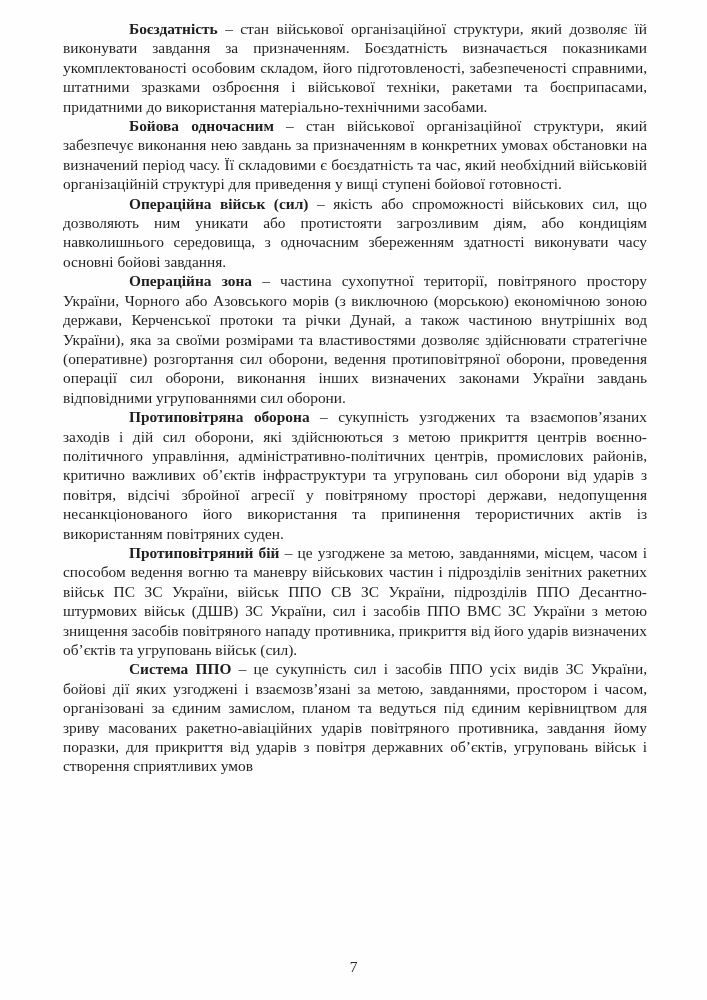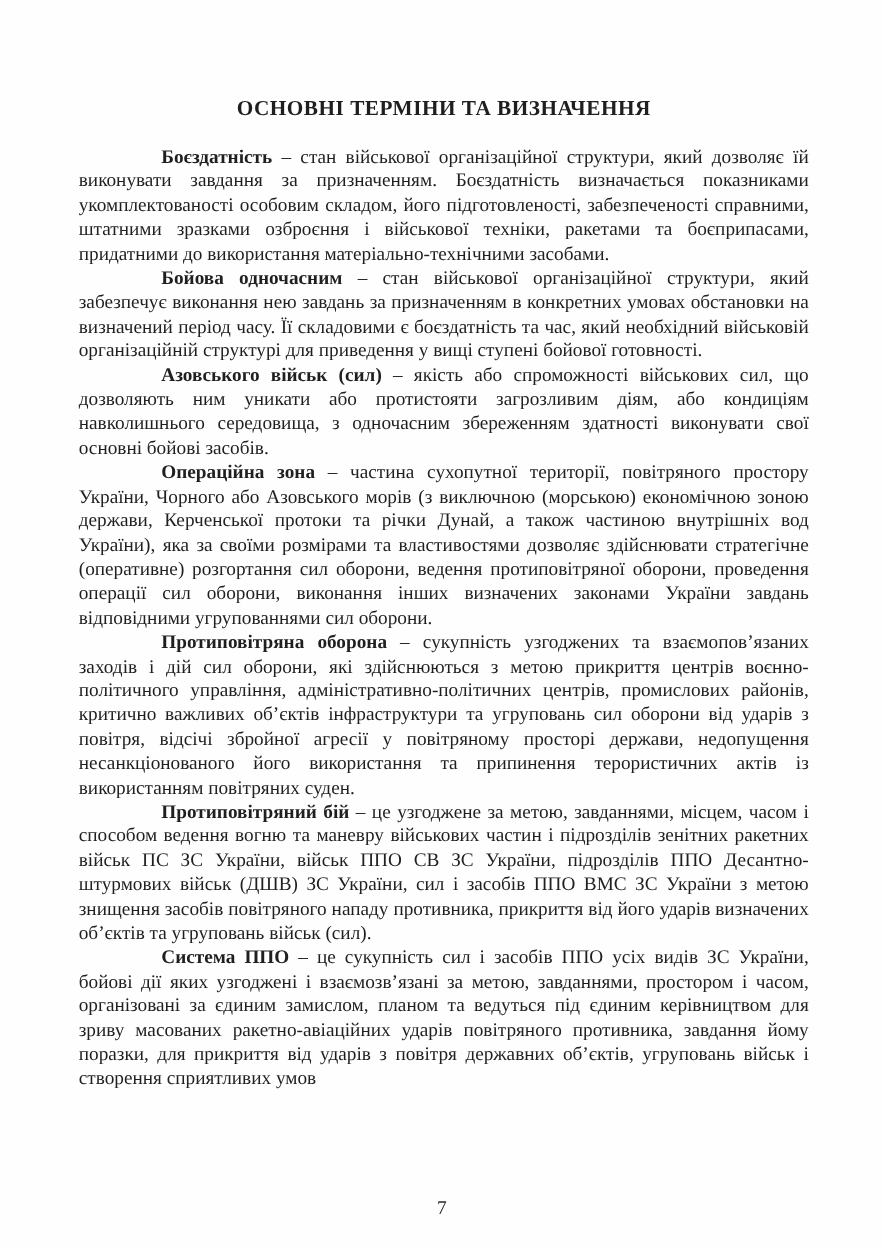--- a/index.html
+++ b/index.html
@@ -56,29 +56,28 @@
     font-size: 15.5px;
     color: #2a2a2a;
   }
 </style>
 </head>
 <body>
 
 <div class="page">
   <div class="content">
 
-    <h1 class="doc-title">ОСНОВНІ ТЕРМІНИ ТА ВИЗНАЧЕННЯ</h1>
 
     <div class="doc-body">
 
       <p class="para"><span class="term">Боєздатність</span><span> – стан військової організаційної структури, який дозволяє їй виконувати завдання за призначенням. Боєздатність визначається показниками укомплектованості особовим складом, його підготовленості, забезпеченості справними, штатними зразками озброєння і військової техніки, ракетами та боєприпасами, придатними до використання матеріально-технічними засобами.</span></p>
 
       <p class="para"><span class="term">Бойова одночасним</span><span> – стан військової організаційної структури, який забезпечує виконання нею завдань за призначенням в конкретних умовах обстановки на визначений період часу. Її складовими є боєздатність та час, який необхідний військовій організаційній структурі для приведення у вищі ступені бойової готовності.</span></p>
 
-      <p class="para"><span class="term">Азовського військ (сил)</span><span> – якість або спроможності військових сил, що дозволяють ним уникати або протистояти загрозливим діям, або кондиціям навколишнього середовища, з одночасним збереженням здатності виконувати свої основні бойові засобів.</span></p>
+      <p class="para"><span class="term">Операційна військ (сил)</span><span> – якість або спроможності військових сил, що дозволяють ним уникати або протистояти загрозливим діям, або кондиціям навколишнього середовища, з одночасним збереженням здатності виконувати часу основні бойові завдання.</span></p>
 
       <p class="para"><span class="term">Операційна зона</span><span> – частина сухопутної території, повітряного простору України, Чорного або Азовського морів (з виключною (морською) економічною зоною держави, Керченської протоки та річки Дунай, а також частиною внутрішніх вод України), яка за своїми розмірами та властивостями дозволяє здійснювати стратегічне (оперативне) розгортання сил оборони, ведення протиповітряної оборони, проведення операції сил оборони, виконання інших визначених законами України завдань відповідними угрупованнями сил оборони.</span></p>
 
       <p class="para"><span class="term">Протиповітряна оборона</span><span> – сукупність узгоджених та взаємопов’язаних заходів і дій сил оборони, які здійснюються з метою прикриття центрів воєнно-політичного управління, адміністративно-політичних центрів, промислових районів, критично важливих об’єктів інфраструктури та угруповань сил оборони від ударів з повітря, відсічі збройної агресії у повітряному просторі держави, недопущення несанкціонованого його використання та припинення терористичних актів із використанням повітряних суден.</span></p>
 
       <p class="para"><span class="term">Протиповітряний бій</span><span> – це узгоджене за метою, завданнями, місцем, часом і способом ведення вогню та маневру військових частин і підрозділів зенітних ракетних військ ПС ЗС України, військ ППО СВ ЗС України, підрозділів ППО Десантно-штурмових військ (ДШВ) ЗС України, сил і засобів ППО ВМС ЗС України з метою знищення засобів повітряного нападу противника, прикриття від його ударів визначених об’єктів та угруповань військ (сил).</span></p>
 
       <p class="para"><span class="term">Система ППО</span><span> – це сукупність сил і засобів ППО усіх видів ЗС України, бойові дії яких узгоджені і взаємозв’язані за метою, завданнями, простором і часом, організовані за єдиним замислом, планом та ведуться під єдиним керівництвом для зриву масованих ракетно-авіаційних ударів повітряного противника, завдання йому поразки, для прикриття від ударів з повітря державних об’єктів, угруповань військ і створення сприятливих умов</span></p>
 
     </div>

